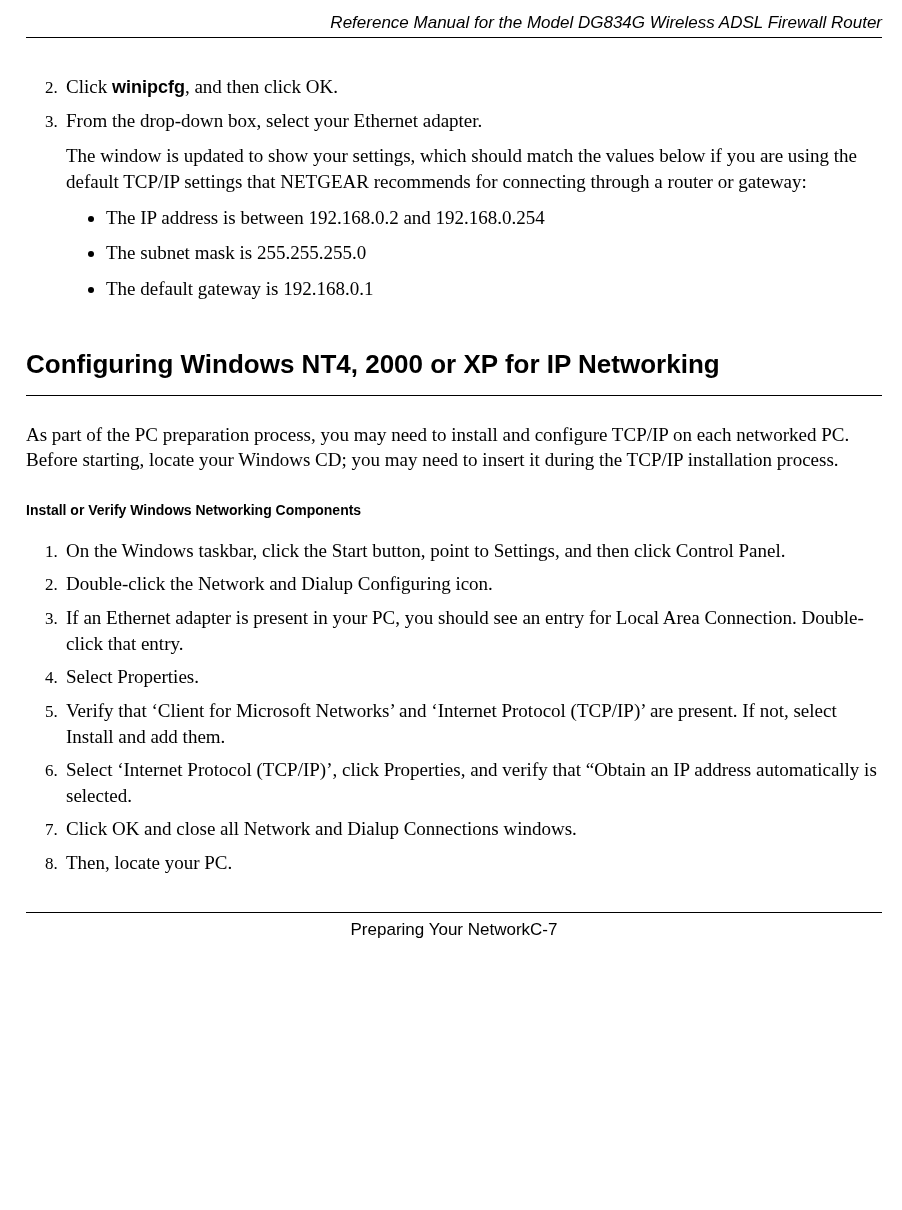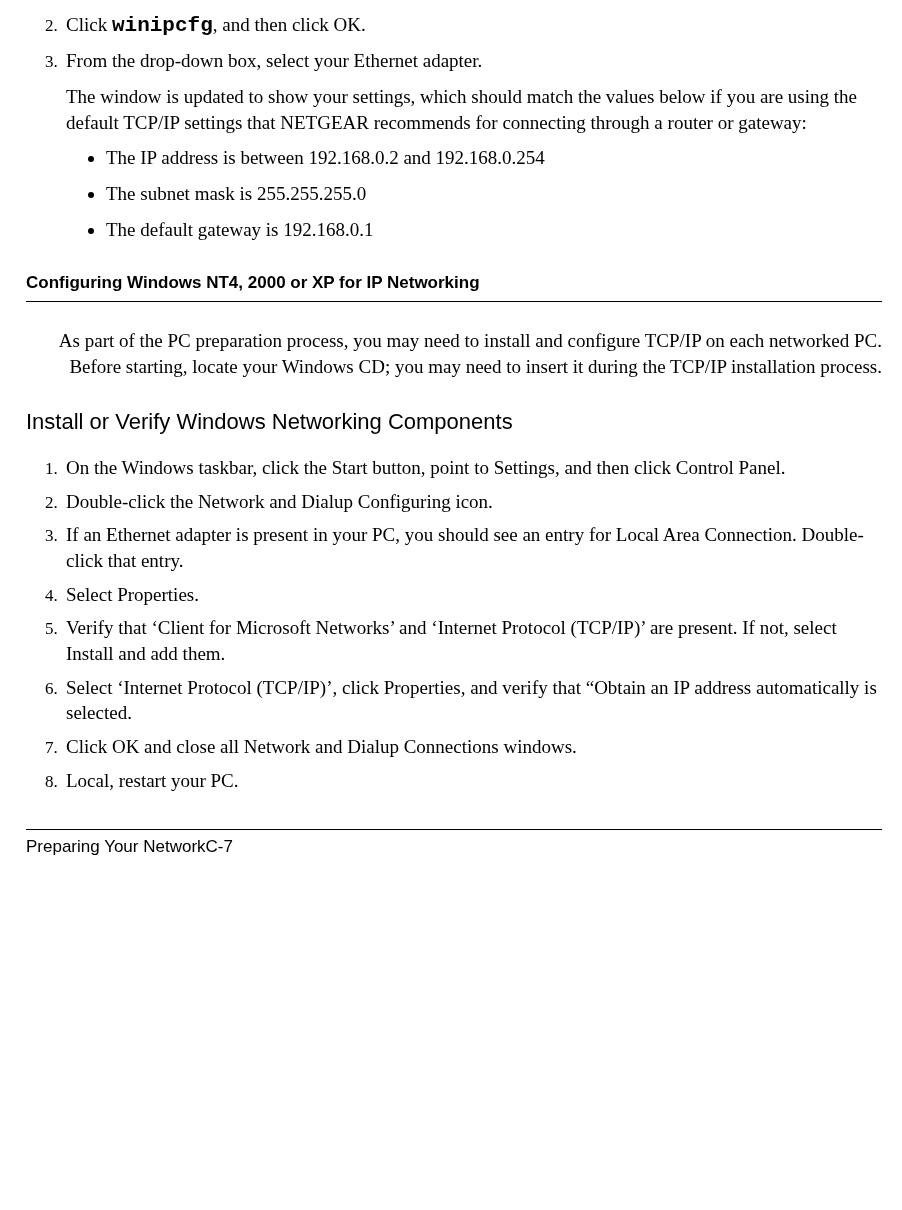--- a/index.html
+++ b/index.html
@@ -34,67 +34,67 @@
     padding-left: 4px;
   }
   ol.main-list > li::marker {
     font-size: 17px;
   }
   .para {
     margin-top: 10px;
     margin-bottom: 10px;
   }
   .cmd {
-    font-family: Liberation Mono, monospace;
+    font-family: Liberation Sans, sans-serif;
     font-weight: bold;
-    font-size: 21px;
+    font-size: 18px;
   }
   ul.bullets {
     list-style-type: disc;
     margin: 10px 0 10px 20px;
     padding-left: 20px;
   }
   ul.bullets li {
     margin-bottom: 10px;
   }
   h2.section {
     font-family: Arial, Helvetica, sans-serif;
     font-weight: bold;
-    font-size: 17px;
+    font-size: 26px;
     border-bottom: 1px solid #000;
-    padding-bottom: 6px;
-    margin-top: 30px;
+    padding-bottom: 12px;
+    margin-top: 46px;
     margin-bottom: 26px;
   }
   h3.subsection {
     font-family: Arial, Helvetica, sans-serif;
-    font-weight: normal;
-    font-size: 22px;
+    font-weight: bold;
+    font-size: 14px;
     margin-top: 28px;
     margin-bottom: 18px;
   }
   .body-para {
     margin: 0 0 20px 0;
-    text-align: right;
   }
   .footer {
     display: flex;
-    justify-content: flex-start;
+    justify-content: center;
     border-top: 1.5px solid #000;
     padding-top: 6px;
     margin-top: 36px;
     font-family: Arial, Helvetica, sans-serif;
     font-size: 17px;
   }
 </style>
 </head>
 <body>
 
 <div class="page">
 
+  <div class="header-line">Reference Manual for the Model DG834G Wireless ADSL Firewall Router</div>
 
   <ol class="main-list" start="2">
     <li>
       <span>
         <span>Click </span><span class="cmd">winipcfg</span><span>, and then click OK.</span>
       </span>
     </li>
     <li>
       <span>From the drop-down box, select your Ethernet adapter.</span>
       <div class="para">The window is updated to show your settings, which should match the values below if you are using the default TCP/IP settings that NETGEAR recommends for connecting through a router or gateway:</div>
@@ -114,21 +114,21 @@
 
 
   <ol class="main-list">
     <li>On the Windows taskbar, click the Start button, point to Settings, and then click Control Panel.</li>
     <li>Double-click the Network and Dialup Configuring icon.</li>
     <li>If an Ethernet adapter is present in your PC, you should see an entry for Local Area Connection. Double-click that entry.</li>
     <li>Select Properties.</li>
     <li>Verify that ‘Client for Microsoft Networks’ and ‘Internet Protocol (TCP/IP)’ are present. If not, select Install and add them.</li>
     <li>Select ‘Internet Protocol (TCP/IP)’, click Properties, and verify that “Obtain an IP address automatically is selected.</li>
     <li>Click OK and close all Network and Dialup Connections windows.</li>
-    <li>Local, restart your PC.</li>
+    <li>Then, locate your PC.</li>
   </ol>
 
   <div class="footer">
     <span>Preparing Your Network</span>
     <span>C-7</span>
   </div>
 
 </div>
 
 </body></html>

